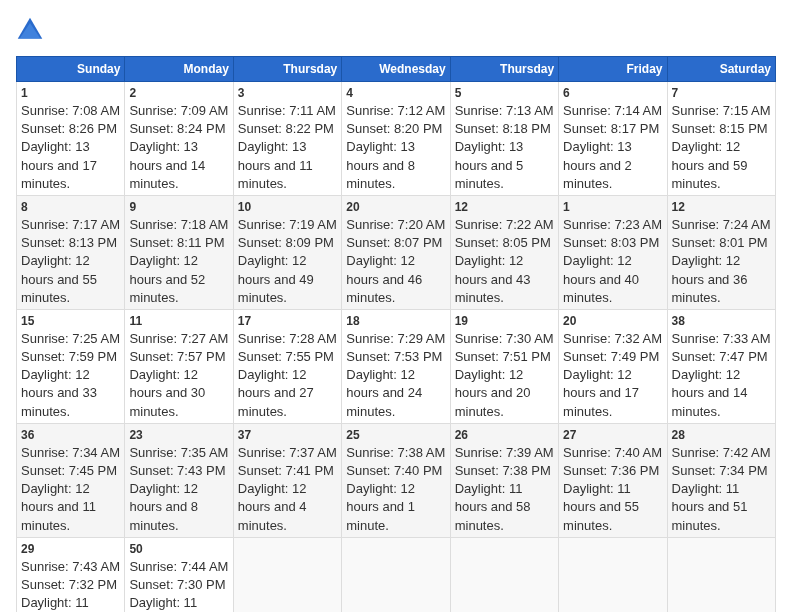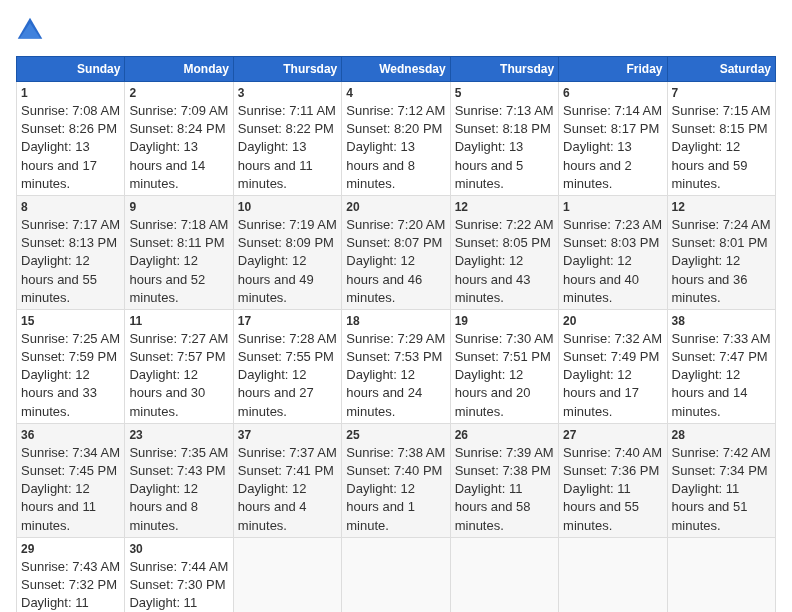--- a/index.html
+++ b/index.html
@@ -163,21 +163,21 @@
           <td><span class="day-num">36</span><span class="day-detail">Sunrise: 7:34 AM<br>Sunset: 7:45 PM<br>Daylight: 12 hours and 11 minutes.</span></td>
           <td><span class="day-num">23</span><span class="day-detail">Sunrise: 7:35 AM<br>Sunset: 7:43 PM<br>Daylight: 12 hours and 8 minutes.</span></td>
           <td><span class="day-num">37</span><span class="day-detail">Sunrise: 7:37 AM<br>Sunset: 7:41 PM<br>Daylight: 12 hours and 4 minutes.</span></td>
           <td><span class="day-num">25</span><span class="day-detail">Sunrise: 7:38 AM<br>Sunset: 7:40 PM<br>Daylight: 12 hours and 1 minute.</span></td>
           <td><span class="day-num">26</span><span class="day-detail">Sunrise: 7:39 AM<br>Sunset: 7:38 PM<br>Daylight: 11 hours and 58 minutes.</span></td>
           <td><span class="day-num">27</span><span class="day-detail">Sunrise: 7:40 AM<br>Sunset: 7:36 PM<br>Daylight: 11 hours and 55 minutes.</span></td>
           <td><span class="day-num">28</span><span class="day-detail">Sunrise: 7:42 AM<br>Sunset: 7:34 PM<br>Daylight: 11 hours and 51 minutes.</span></td>
         </tr>
         <tr>
           <td><span class="day-num">29</span><span class="day-detail">Sunrise: 7:43 AM<br>Sunset: 7:32 PM<br>Daylight: 11 hours and 48 minutes.</span></td>
-          <td><span class="day-num">30</span><span class="day-detail">Sunrise: 7:44 AM<br>Sunset: 7:30 PM<br>Daylight: 11 hours and 45 minutes.</span></td>
+          <td><span class="day-num">50</span><span class="day-detail">Sunrise: 7:44 AM<br>Sunset: 7:30 PM<br>Daylight: 11 hours and 45 minutes.</span></td>
           <td class="empty"></td>
           <td class="empty"></td>
           <td class="empty"></td>
           <td class="empty"></td>
           <td class="empty"></td>
         </tr>
       </tbody>
   </table>
 </div>
 

